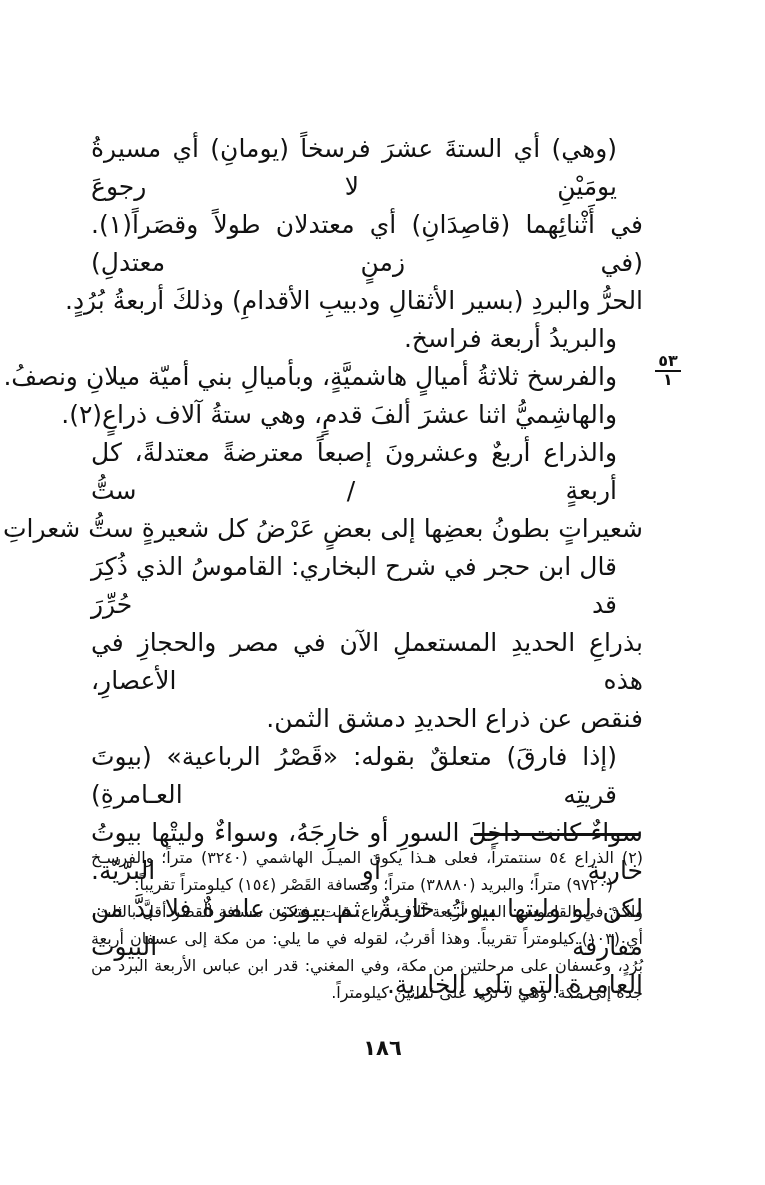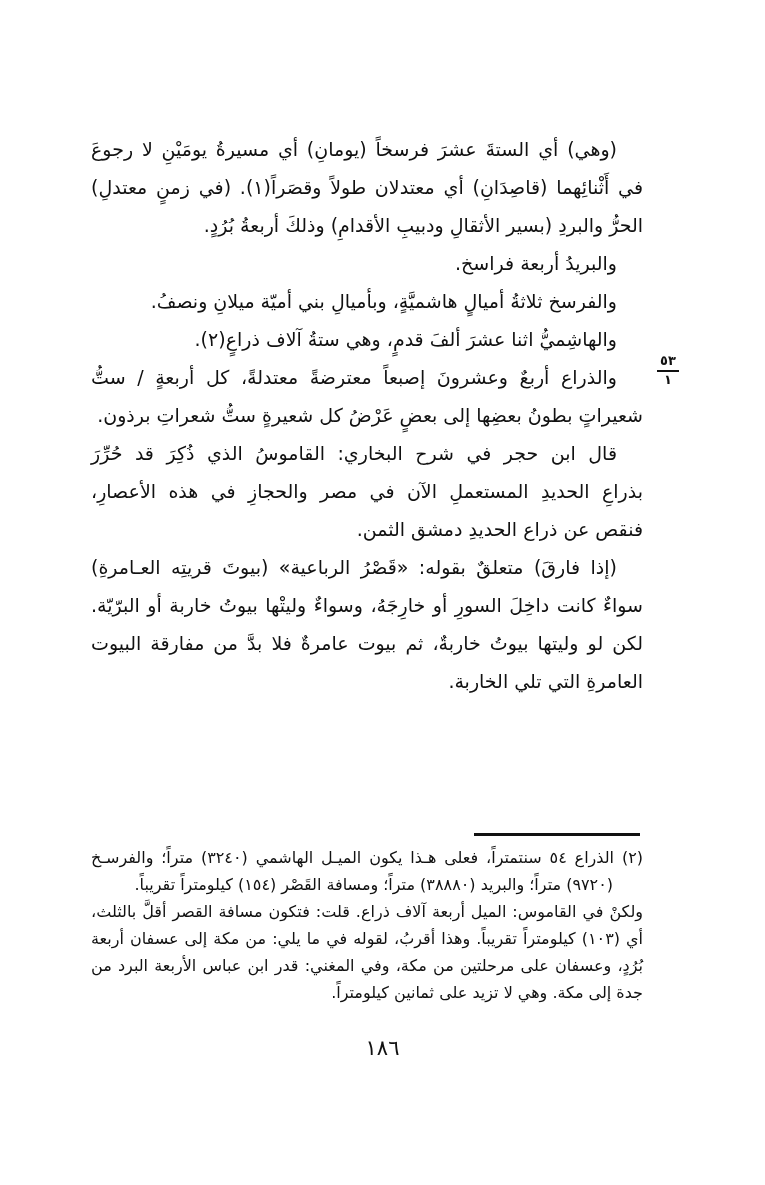--- a/index.html
+++ b/index.html
@@ -12,21 +12,21 @@
     overflow:hidden;
   }
   .page{position:absolute;inset:0;direction:rtl;}
 
   
   .main{
     position:absolute;
     top:130px;
     right:122px;
     width:552px;
-    font-size:19px;
+    font-size:25px;
     line-height:38px;
     direction:rtl;
   }
   .ln{
     white-space:nowrap;
     text-align:start;
   }
   .ln.just{
     white-space:normal;
     text-align:justify;
@@ -35,21 +35,21 @@
   .ln.ind{padding-right:26px;}
 
   
   .folio{
     position:absolute;
     top:352px;
     right:80px;
     width:34px;
     text-align:center;
     font-weight:bold;
-    font-size:13px;
+    font-size:16px;
     line-height:17px;
   }
   .folio-top{
     display:inline-block;
     border-bottom:2px solid #111;
     padding:0 3px 1px 3px;
   }
   .folio-bottom{line-height:15px;}
 
   
@@ -79,21 +79,21 @@
   .fn-line.fn-ind{padding-right:30px;}
 
   
   .pagenum{
     position:absolute;
     top:1036px;
     left:0;
     width:765px;
     text-align:center;
     font-size:21px;
-    font-weight:normal;
+    font-weight:bold;
     letter-spacing:2px;
   }
 </style>
 </head>
 <body>
 
 <div class="page">
 
   <div class="folio">
     <div class="folio-top">٥٣</div>

